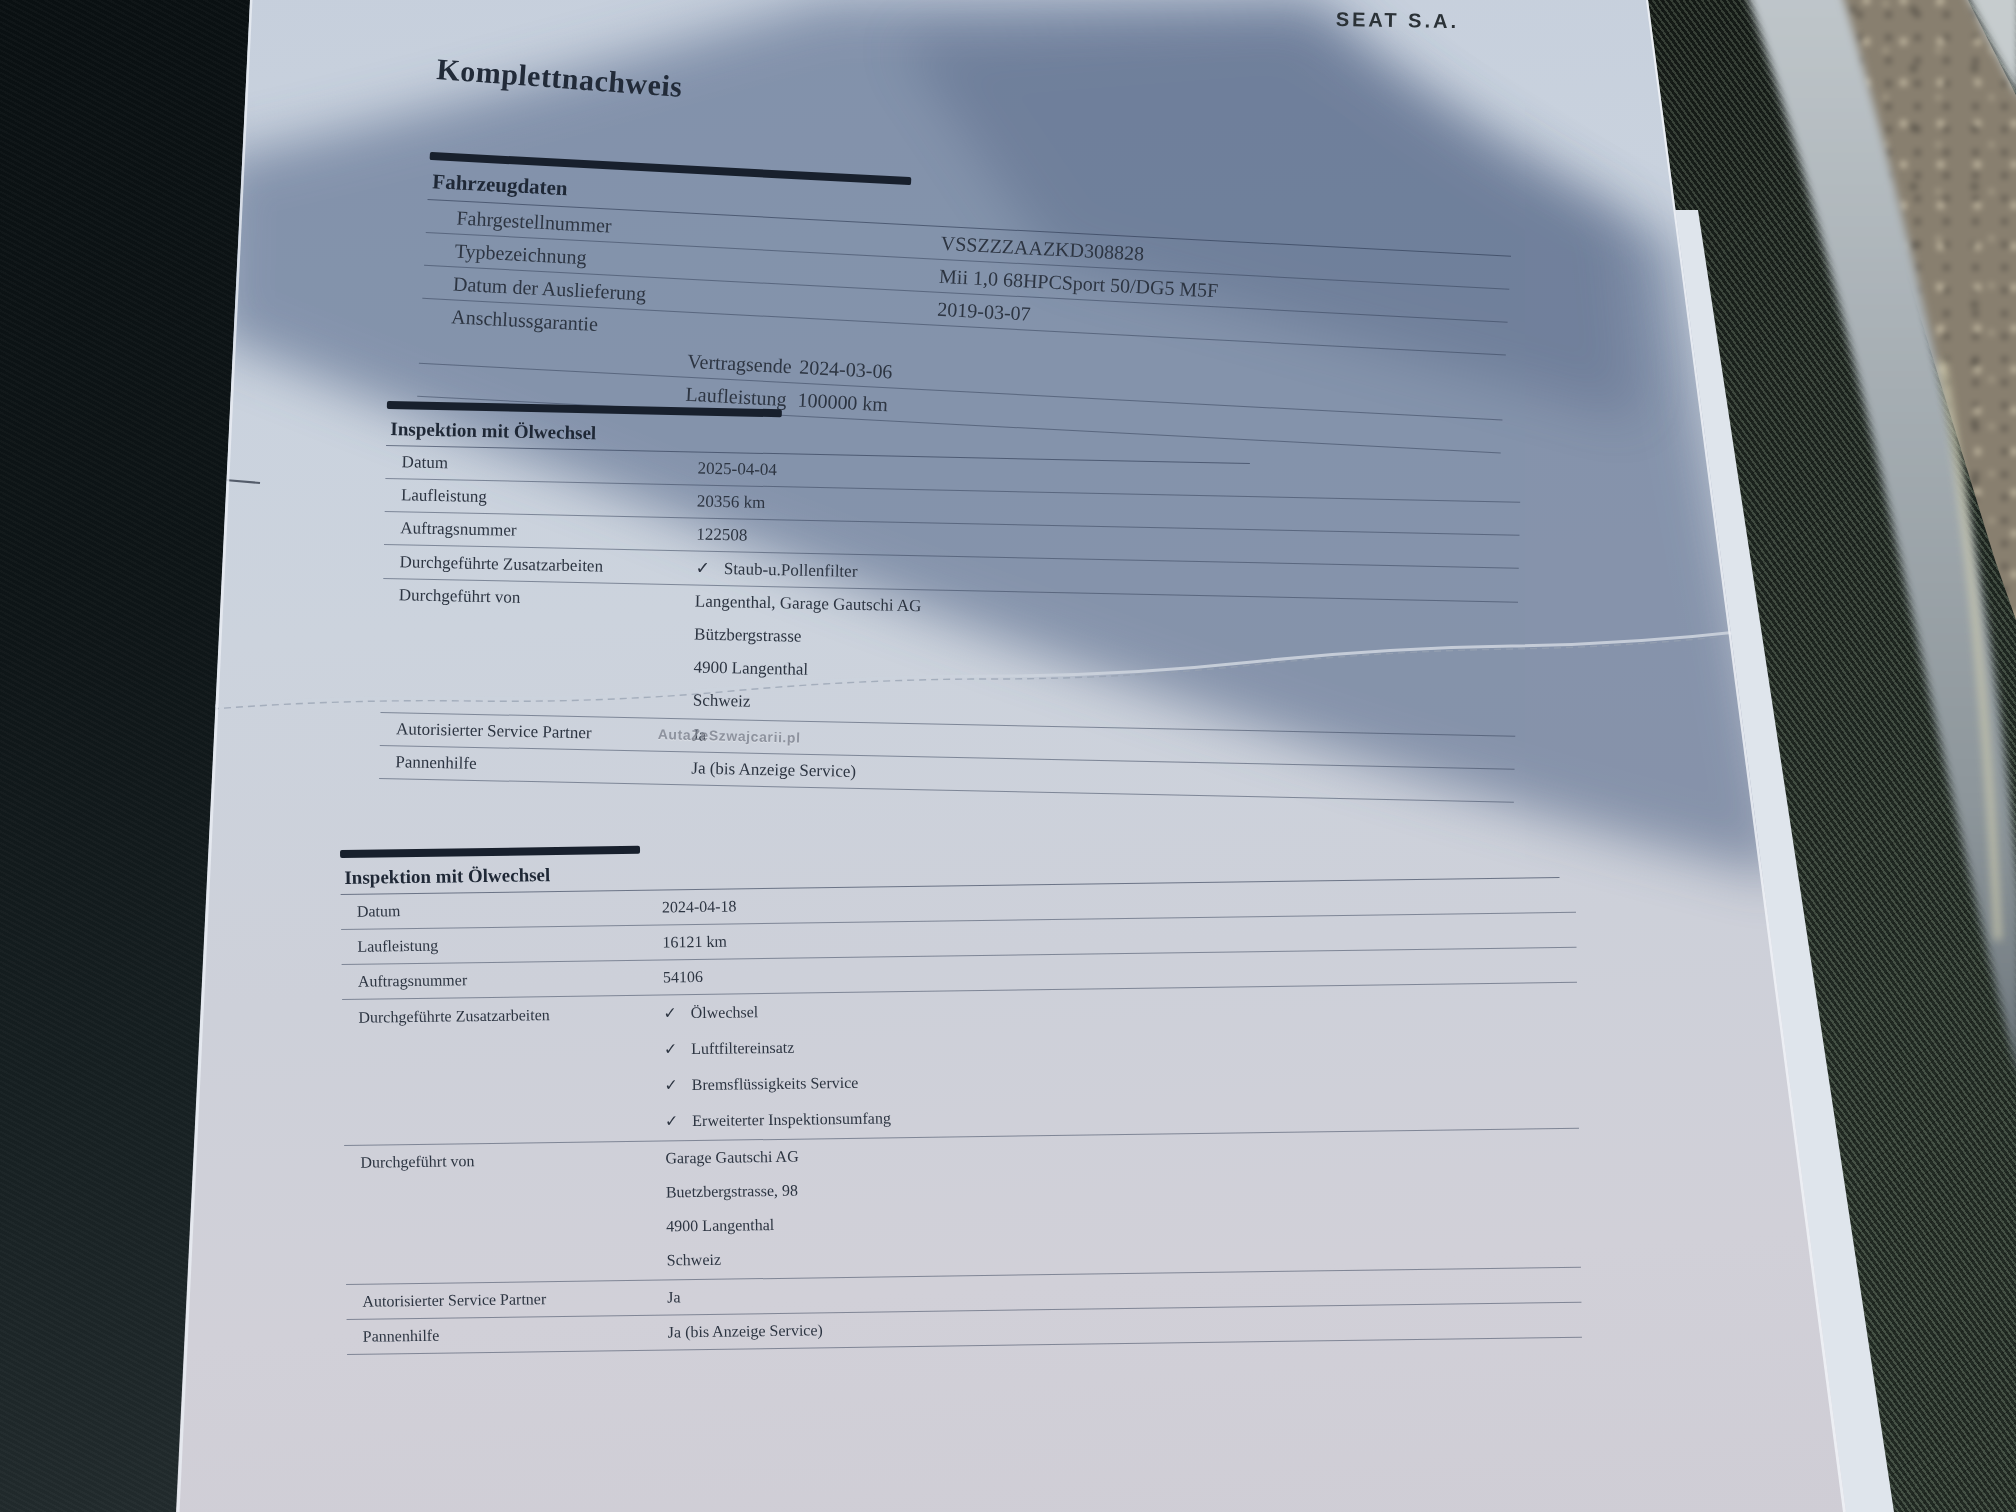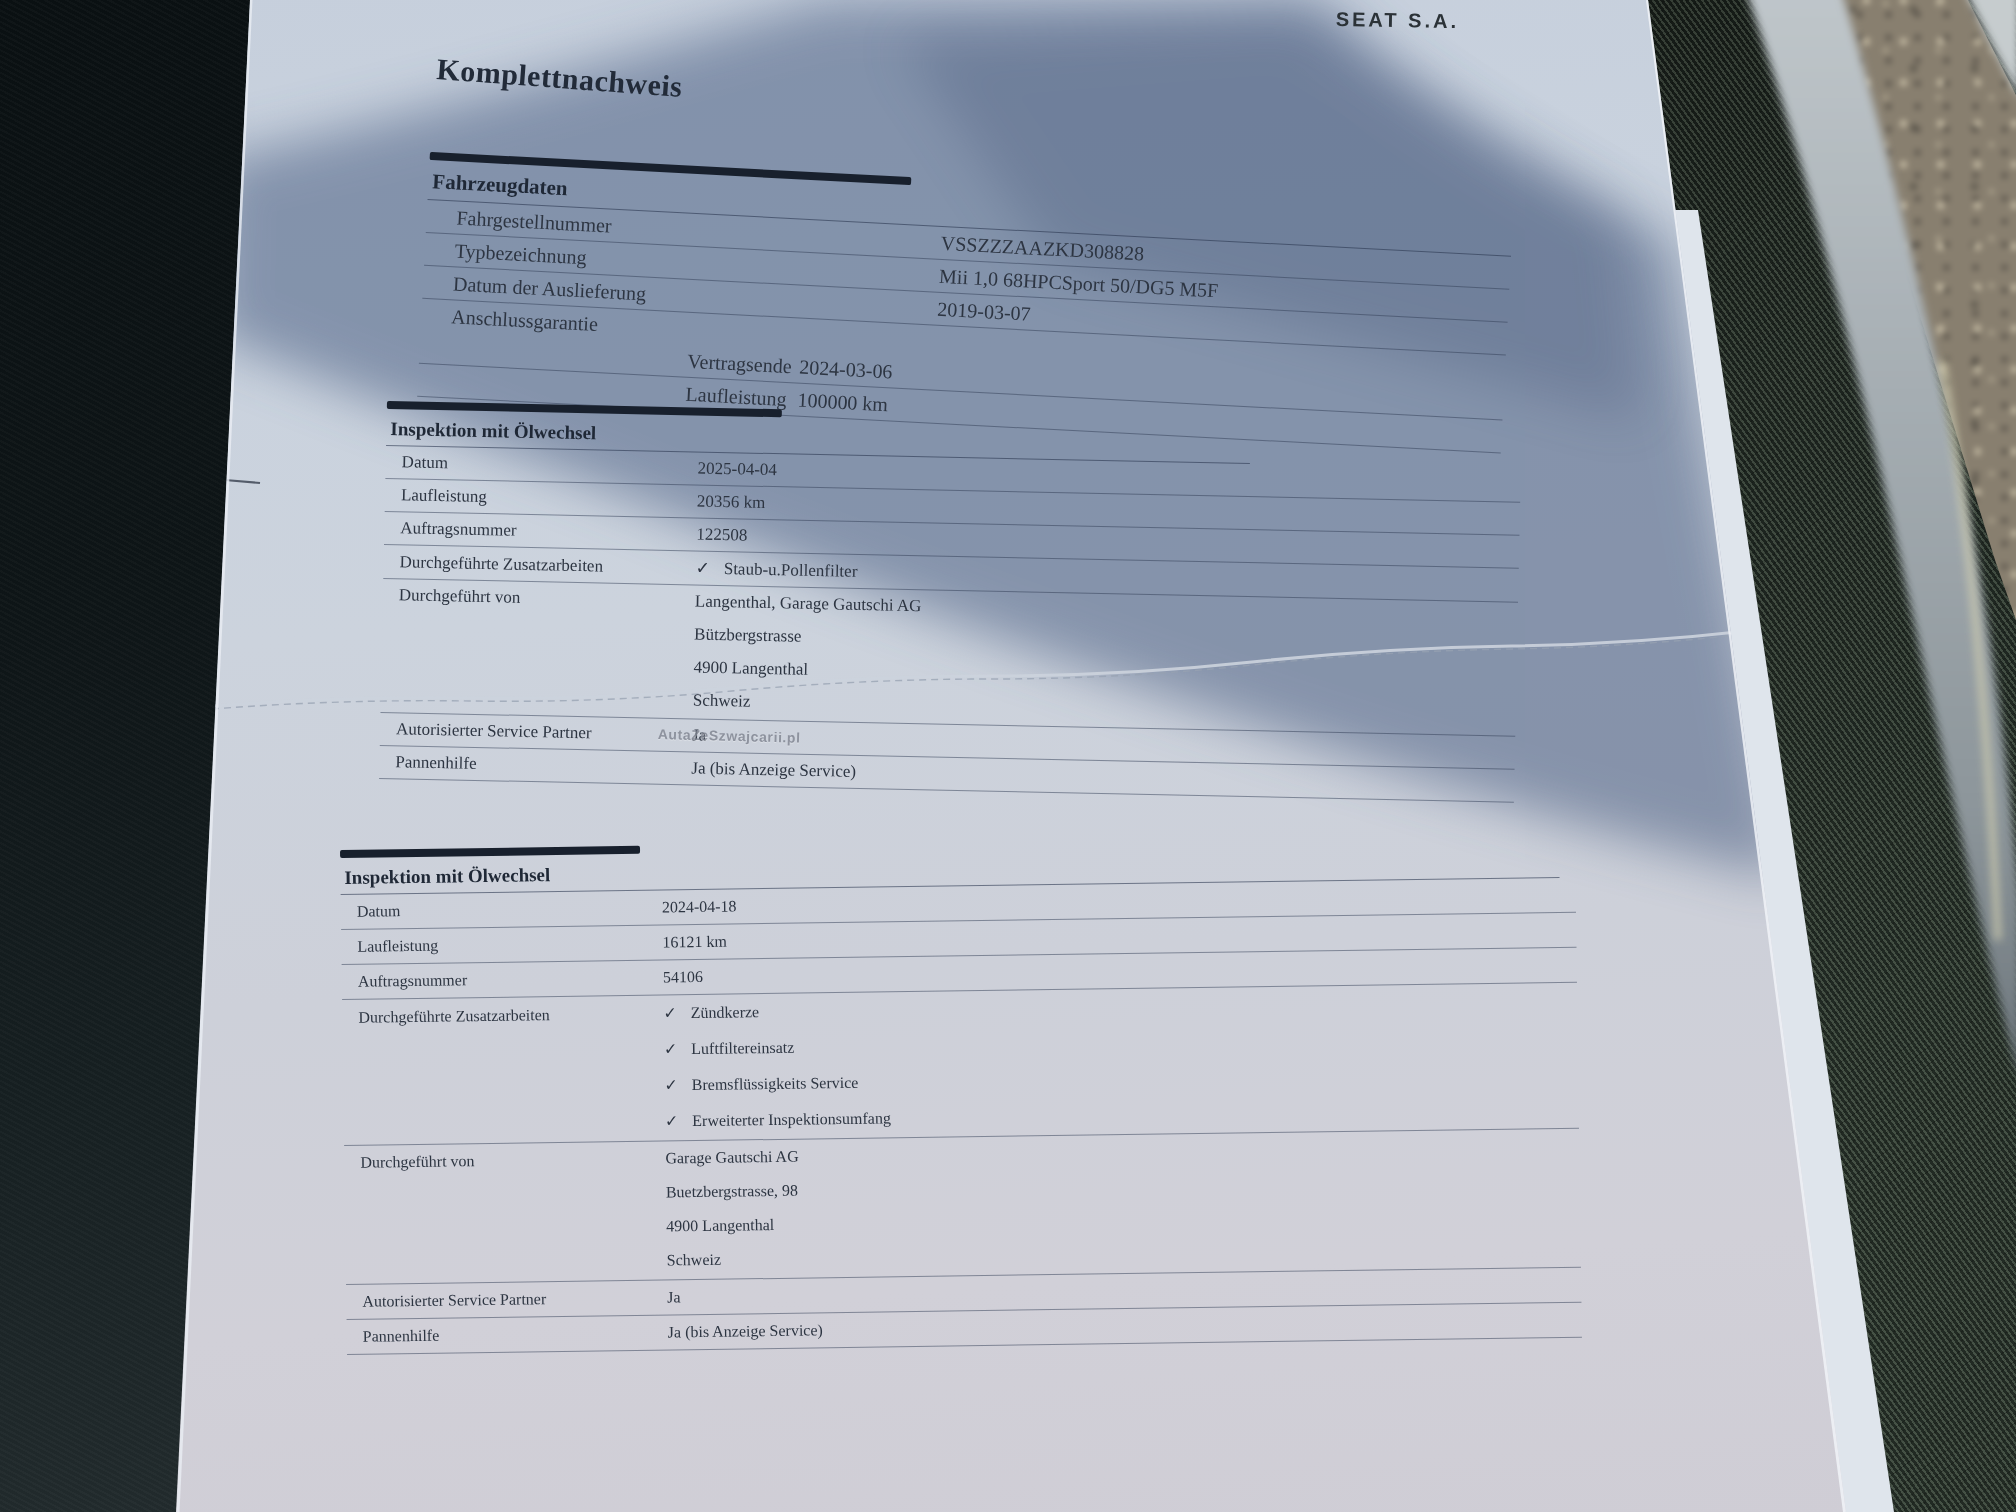--- a/index.html
+++ b/index.html
@@ -245,21 +245,21 @@
     </div>
     <div class="row">
       <span class="lbl">Auftragsnummer</span>
       <span class="val">54106</span>
     </div>
     <div class="row">
       <span class="lbl">Durchgeführte Zusatzarbeiten</span>
       <span class="stack">
         <div class="check">
           <span class="tick">✓</span>
-          <span>Zündkerze</span>
+          <span>Ölwechsel</span>
         </div>
         <div class="check">
           <span class="tick">✓</span>
           <span>Luftfiltereinsatz</span>
         </div>
         <div class="check">
           <span class="tick">✓</span>
           <span>Bremsflüssigkeits Service</span>
         </div>
         <div class="check">

